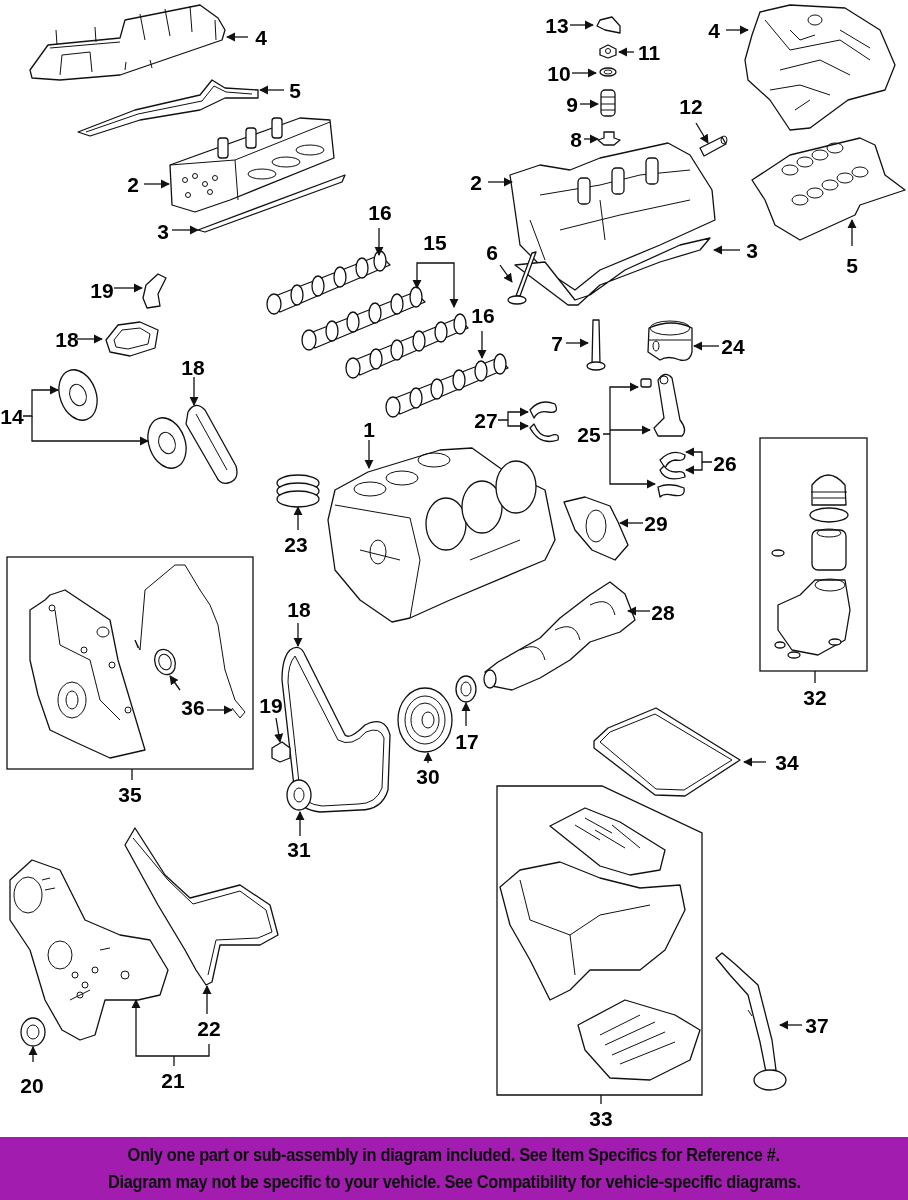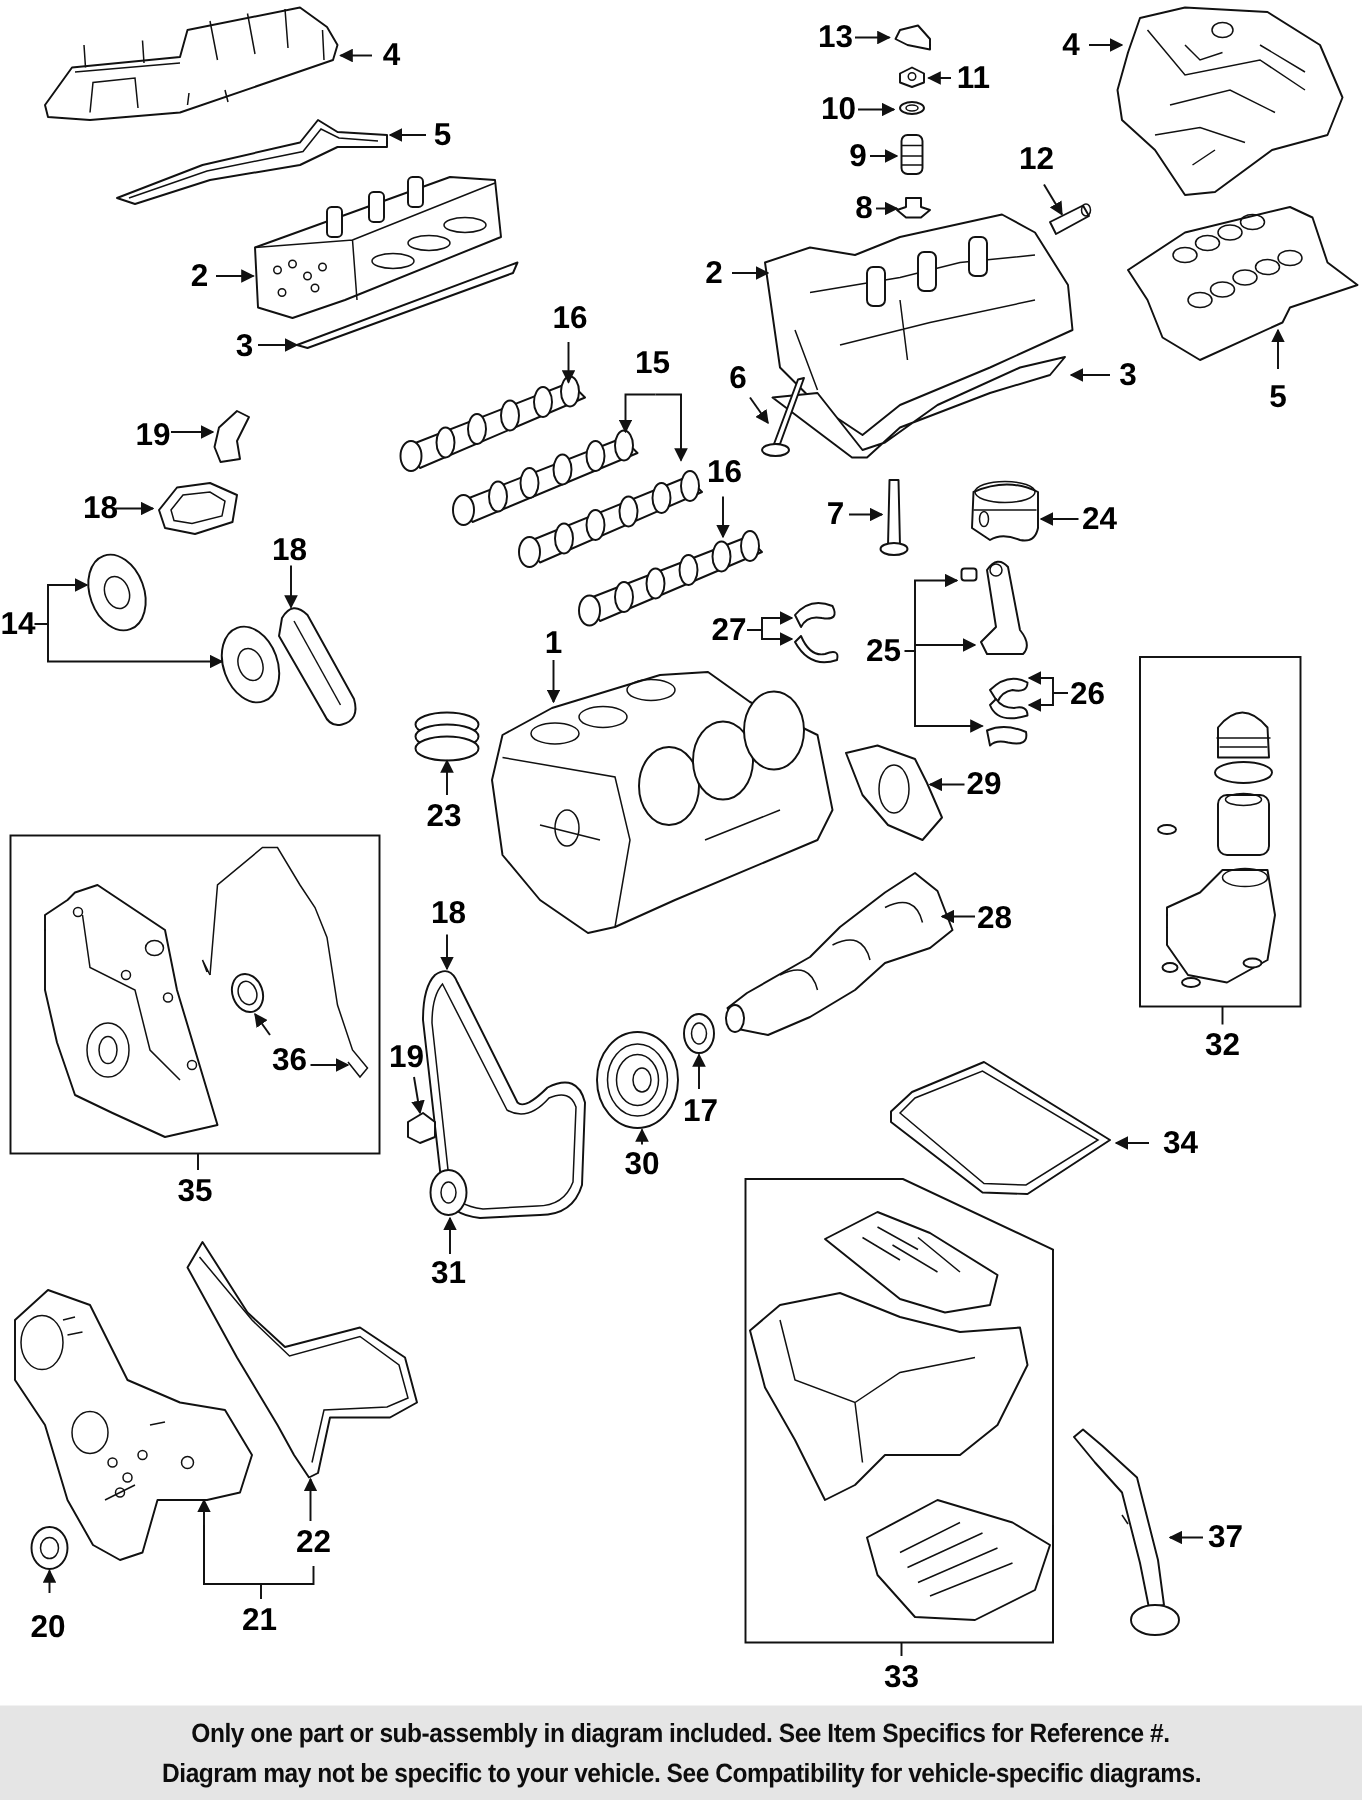--- a/index.html
+++ b/index.html
@@ -411,16 +411,16 @@
     <text class="callout" x="787" y="762">34</text>
     <text class="callout" x="209" y="1028">22</text>
     <text class="callout" x="173" y="1080">21</text>
     <text class="callout" x="32" y="1085">20</text>
     <text class="callout" x="601" y="1118">33</text>
     <text class="callout" x="817" y="1025">37</text>
   </g>
 </svg>
 </div>
 
-<div id="banner" style="background: #e5e5e5;">
+<div id="banner" style="background: #a21caf;">
   <div class="line">Only one part or sub-assembly in diagram included. See Item Specifics for Reference #.</div>
   <div class="line">Diagram may not be specific to your vehicle. See Compatibility for vehicle-specific diagrams.</div>
 </div>
 
 </body></html>

